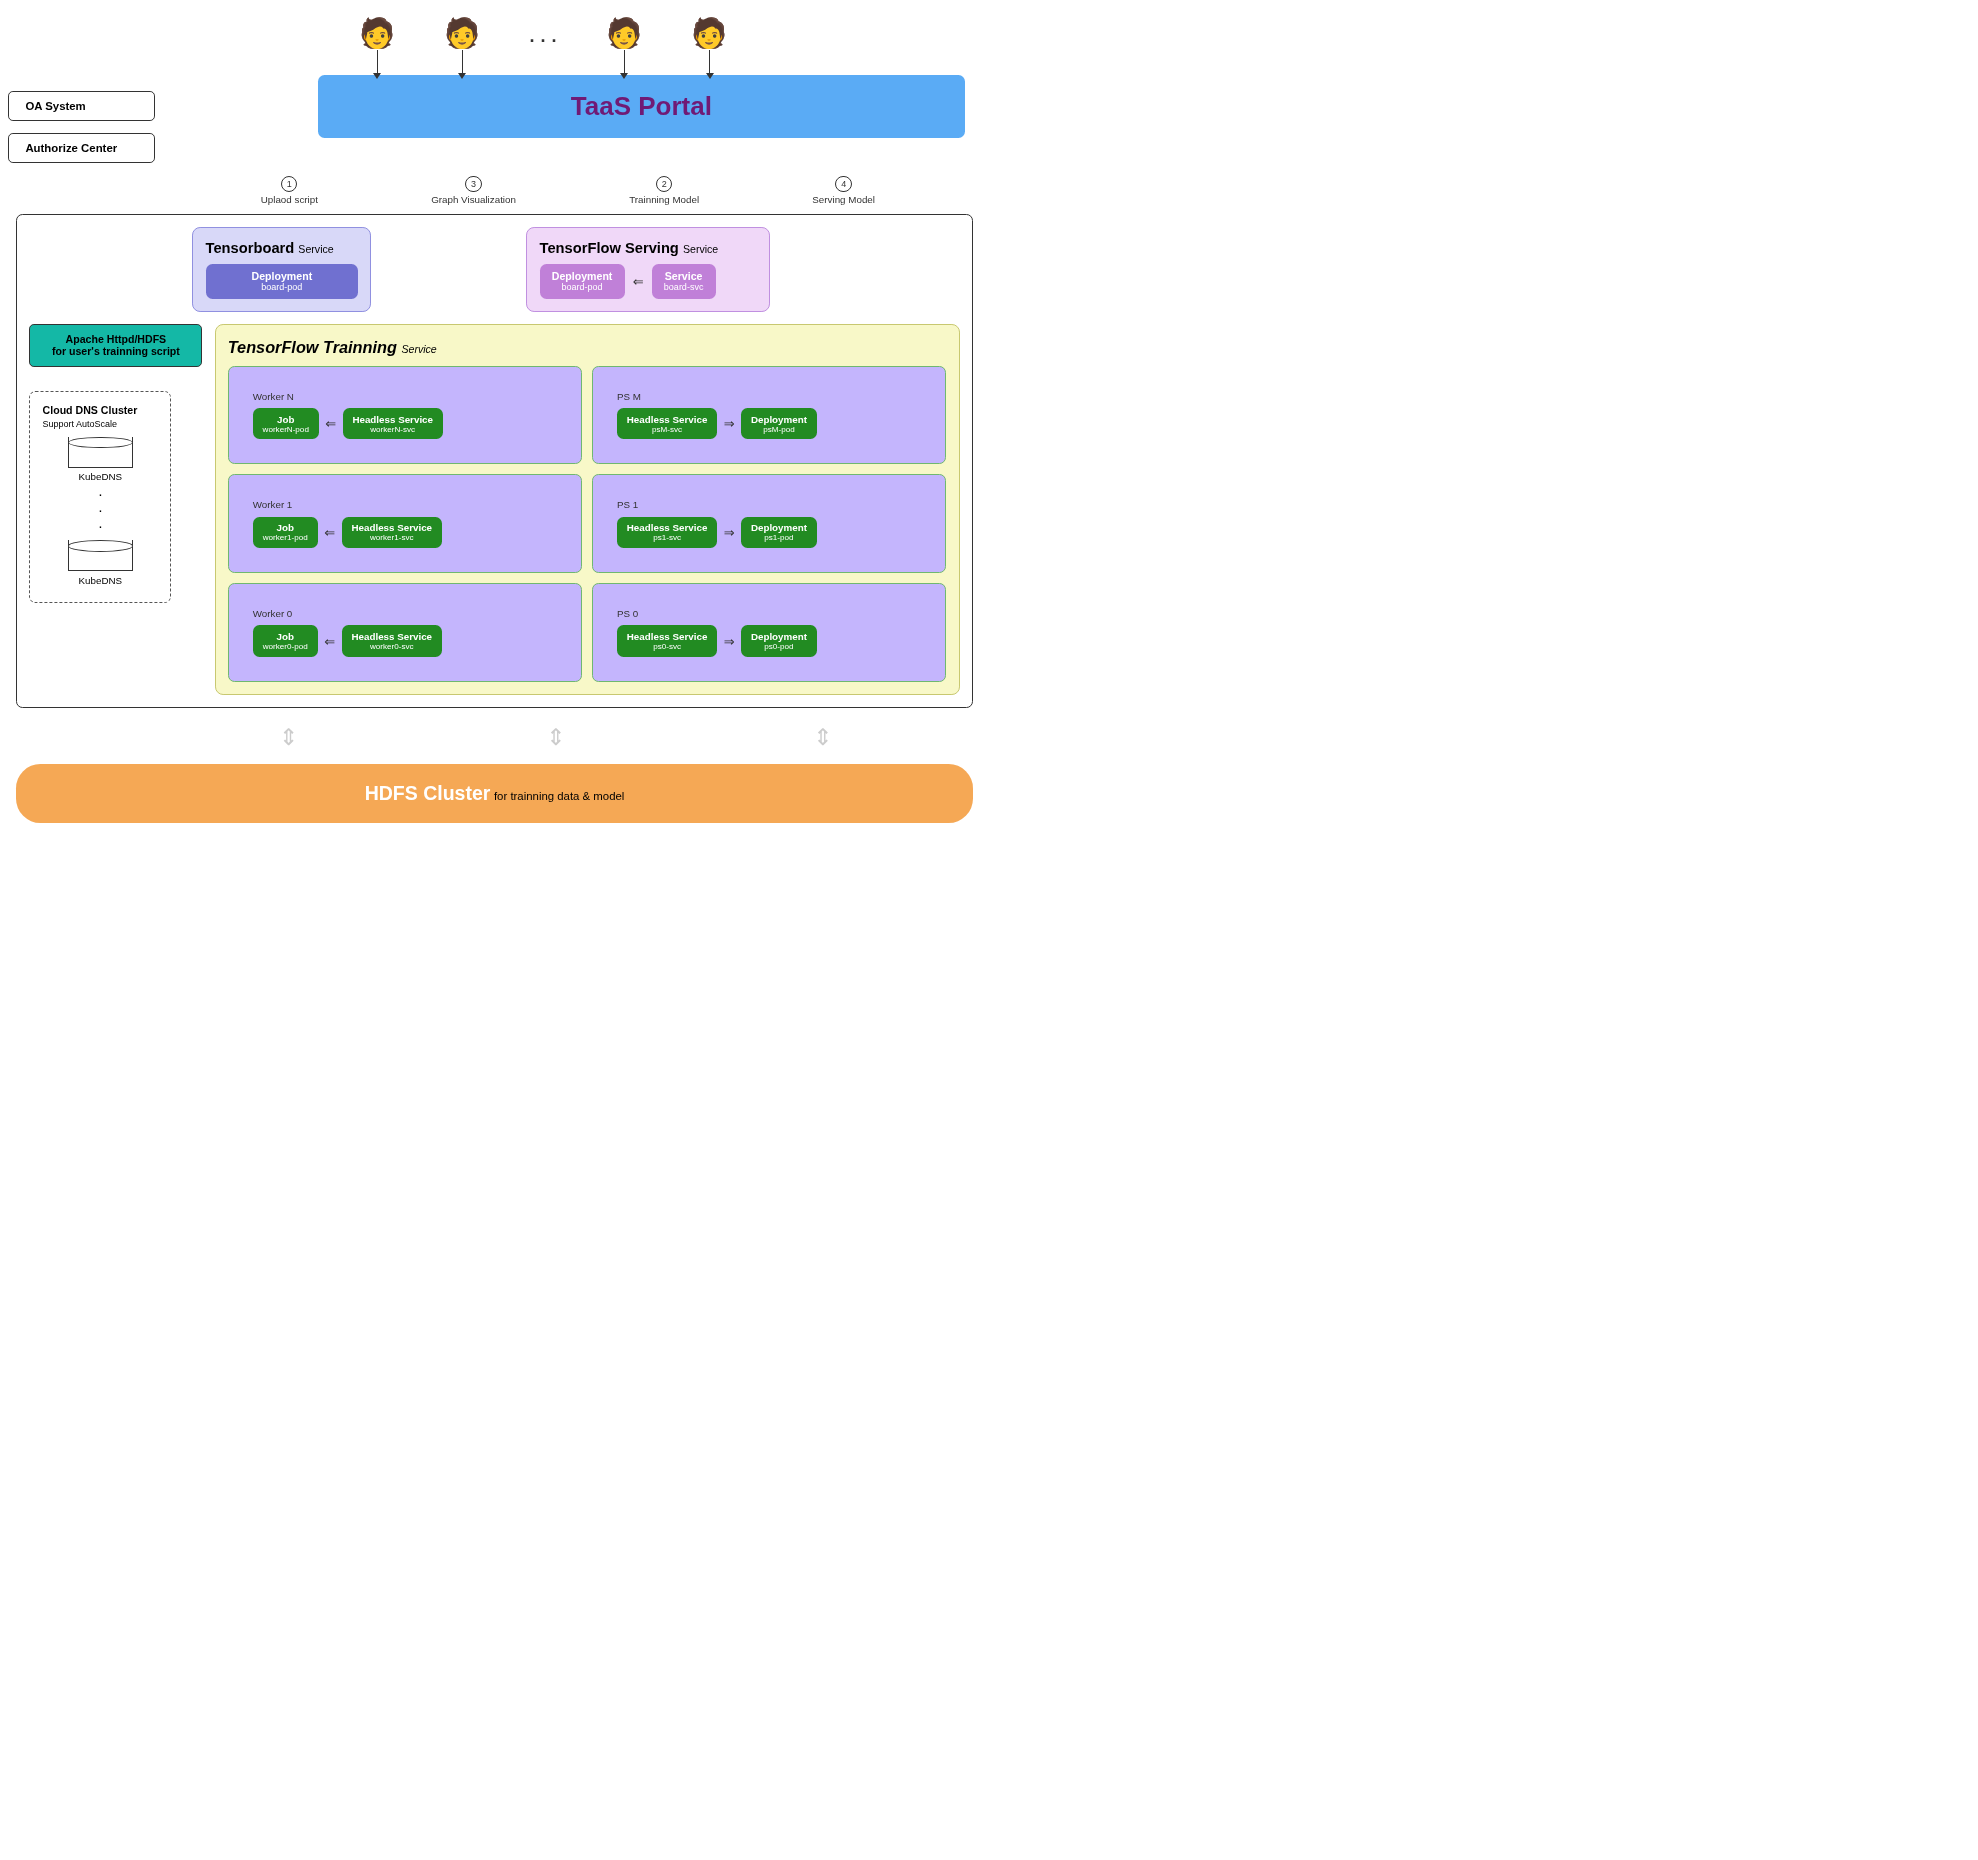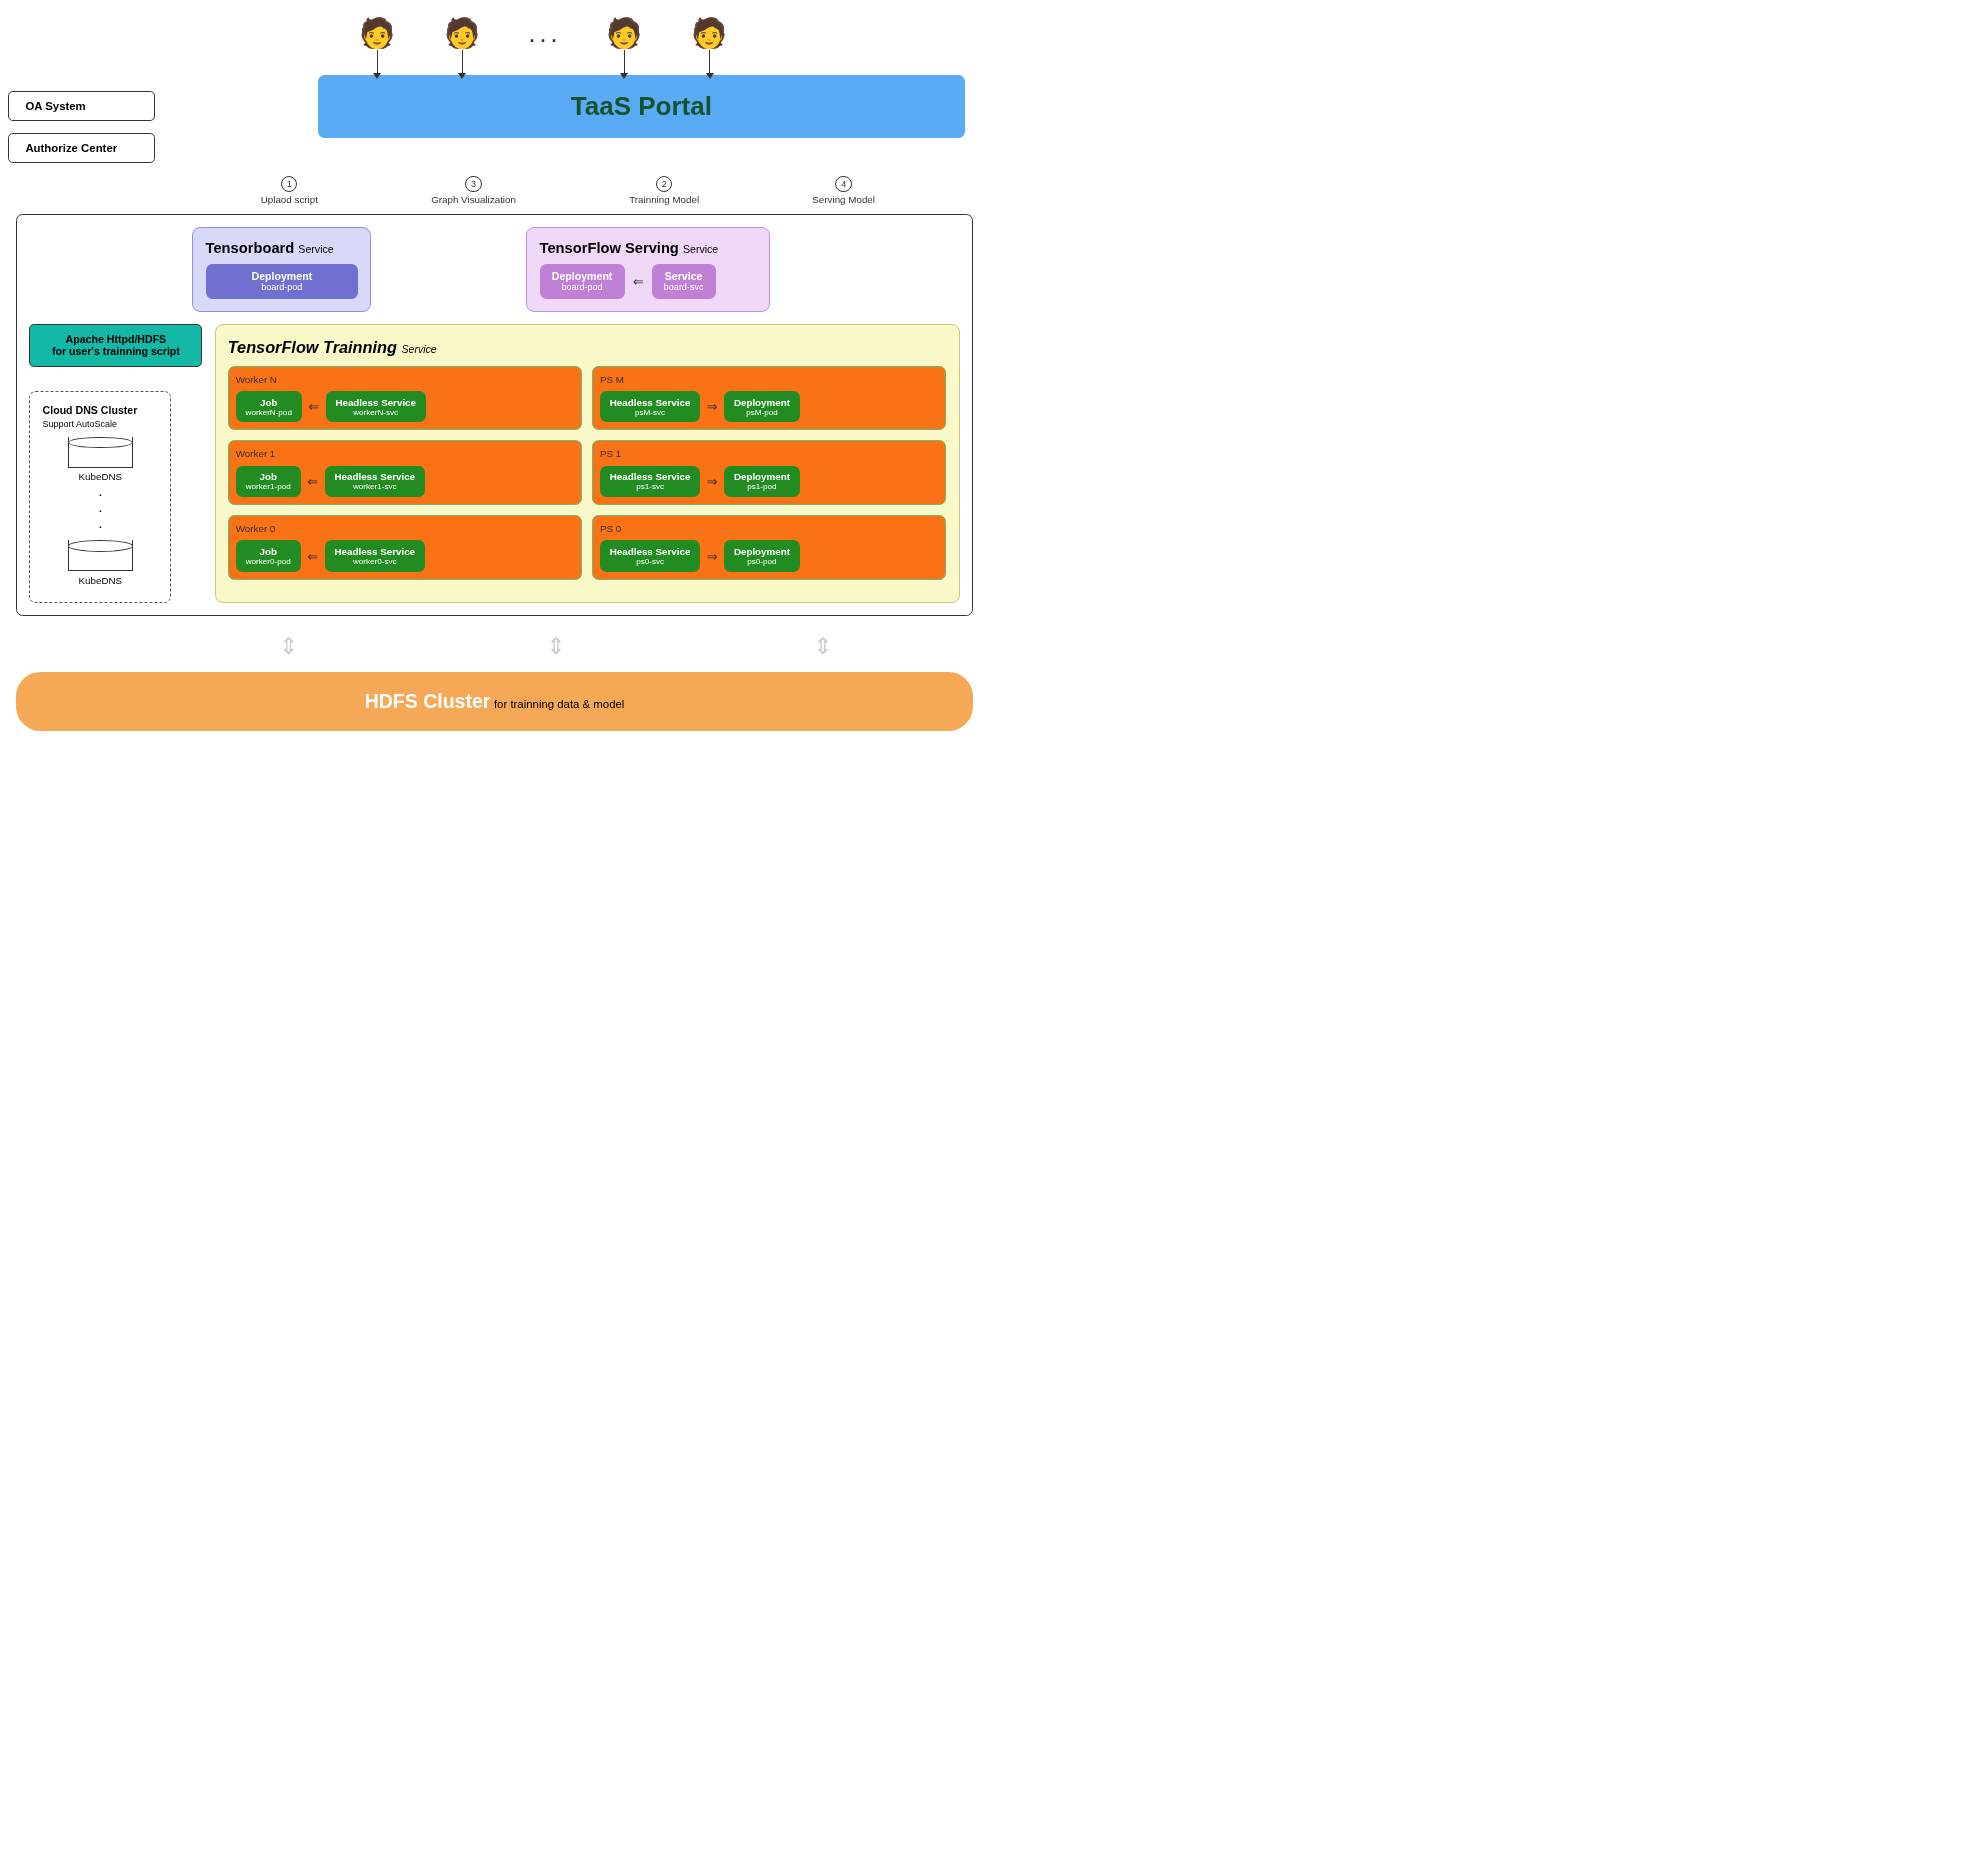--- a/index.html
+++ b/index.html
@@ -66,21 +66,21 @@
       background: #5aabf5;
       border-radius: 6.5px;
       text-align: center;
       padding: 16.3px 33px;
       margin: 0 0 0 163px;
       margin-right: 16.3px;
     }
     .taas-portal-title {
       font-size: 26px;
       font-weight: bold;
-      color: #14532d;
+      color: #701a75;
     }
 
     
     .top-section {
       display: flex;
       align-items: flex-start;
       margin-bottom: 8.1px;
       gap: 0;
     }
     .left-boxes {
@@ -315,24 +315,24 @@
     }
 
     .workers-ps-grid {
       display: grid;
       grid-template-columns: 1fr 1fr;
       gap: 9.8px;
     }
 
     
     .worker-box, .ps-box {
-      background: #f97316;
+      background: #c4b5fd;
       border: 1.2px solid #70b870;
       border-radius: 6.5px;
-      padding: 7px;
+      padding: 24px;
     }
     .group-label {
       font-size: 9.8px;
       font-weight: normal;
       margin-bottom: 6.5px;
       color: #333;
     }
     .green-pods-row {
       display: flex;
       align-items: center;

